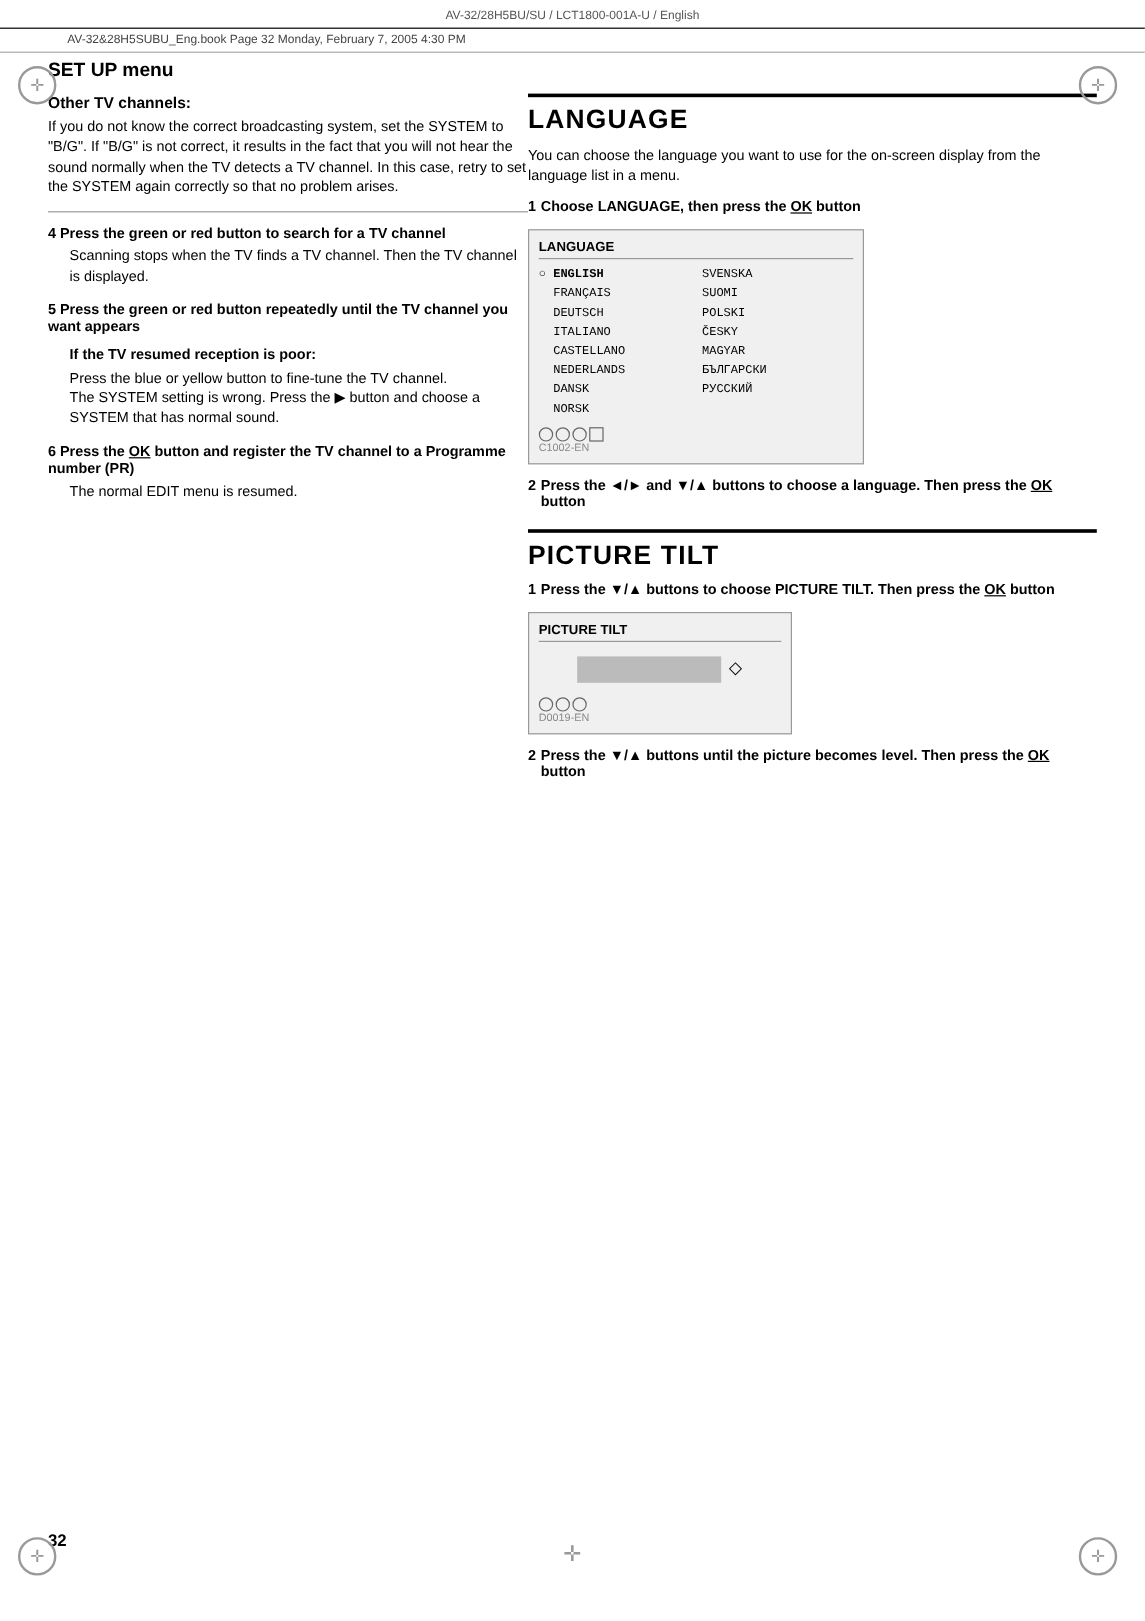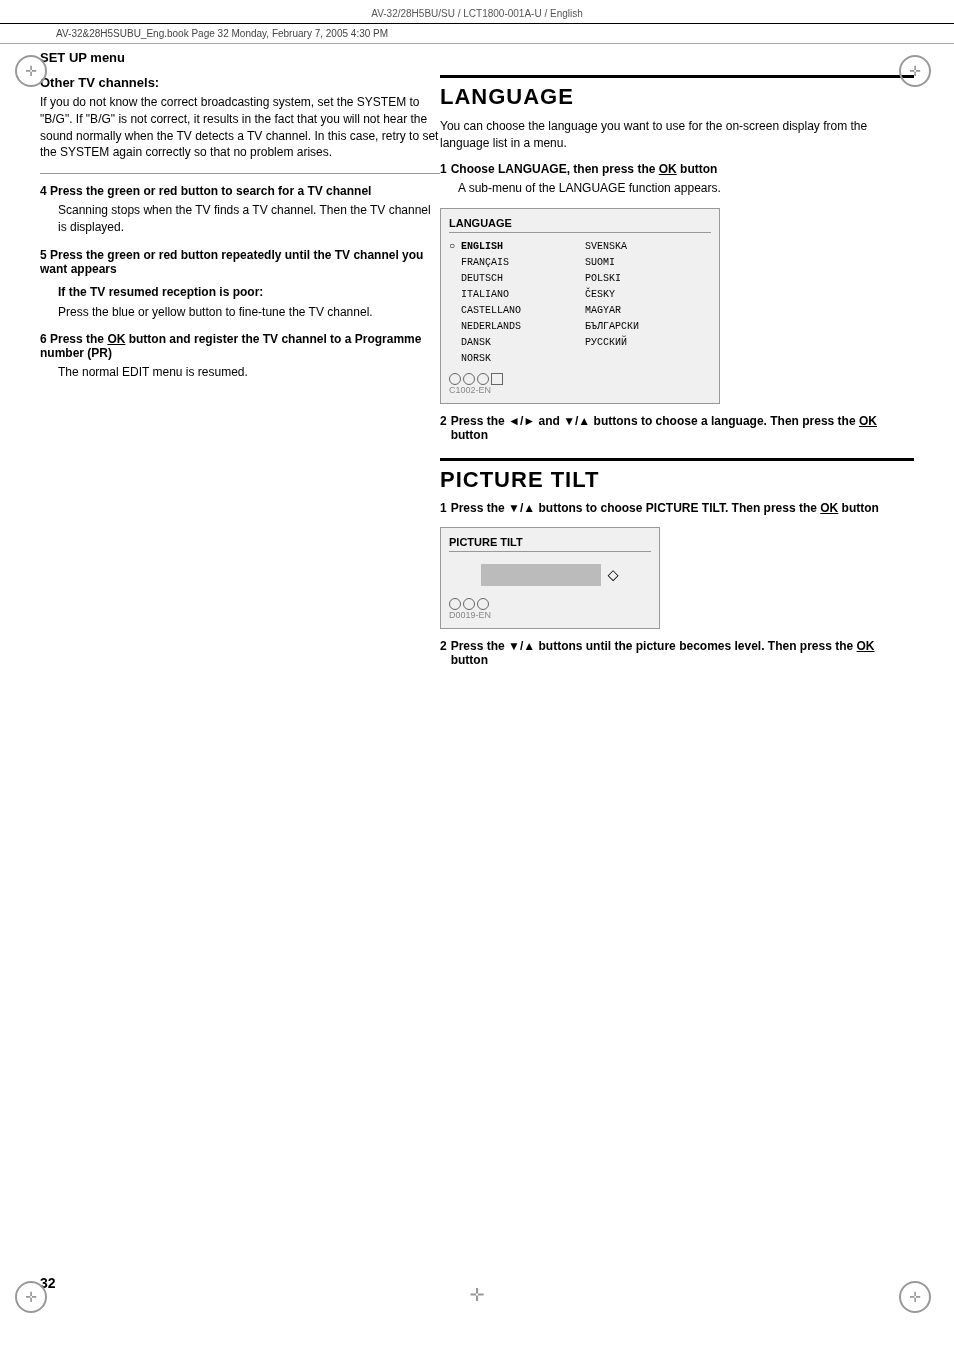--- a/index.html
+++ b/index.html
@@ -61,21 +61,21 @@
     .sub-header {
       border-bottom: 1px solid #aaa;
       padding: 4px 56px;
       font-size: 10px;
       color: #444;
     }
 
     
     .section-label {
       padding: 6px 40px 0 40px;
-      font-size: 13px;
+      font-size: 16px;
       font-weight: bold;
     }
 
     
     .main-content {
       display: flex;
       padding: 10px 40px;
     }
 
     
@@ -322,20 +322,21 @@
         </div>
       </div>
 
       <div class="step">
         <div class="step-heading">
           <span><strong>5  Press the green or red button repeatedly until the TV channel you want appears</strong></span>
         </div>
         <div class="step-body">
           <div class="step-sub-heading">If the TV resumed reception is poor:</div>
           <div>Press the blue or yellow button to fine-tune the TV channel.</div>
+          <div>The SYSTEM setting is wrong. Press the ▶ button and choose a SYSTEM that has normal sound.</div>
         </div>
       </div>
 
       <div class="step">
         <div class="step-heading">
           <span><strong>6  Press the <span class="ok-btn">OK</span> button and register the TV channel to a Programme number (PR)</strong></span>
         </div>
         <div class="step-body">
           <span>The normal EDIT menu is resumed.</span>
         </div>
@@ -346,23 +347,20 @@
     <div class="right-col">
 
       <div>
         <div class="major-heading">LANGUAGE</div>
         <div class="body-text">You can choose the language you want to use for the on-screen display from the language list in a menu.</div>
 
         <div class="step">
           <div class="step-heading">
             <span><strong>1</strong></span>
             <span><strong>Choose LANGUAGE, then press the <span class="ok-btn">OK</span> button</strong></span>
-          </div>
-          <div class="step-body">
-            <span>A sub-menu of the LANGUAGE function appears.</span>
           </div>
         </div>
 
         <div class="menu-box">
           <div class="menu-box-title">LANGUAGE</div>
           <div class="menu-box-content">
             <div class="menu-col">
               <div class="menu-item selected">○ ENGLISH</div>
               <div class="menu-item">&nbsp;&nbsp;FRANÇAIS</div>
               <div class="menu-item">&nbsp;&nbsp;DEUTSCH</div>

